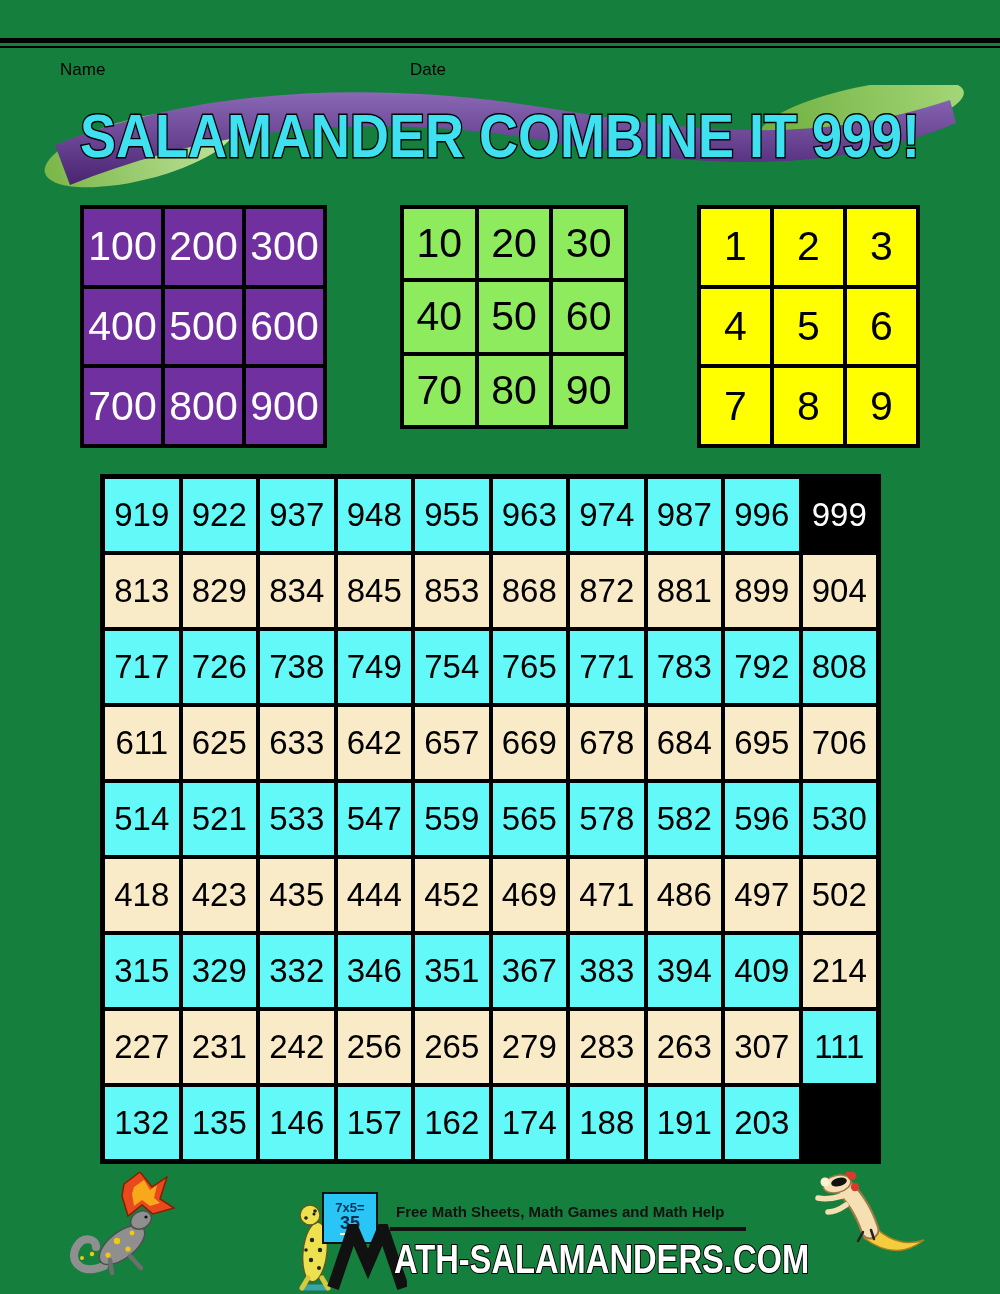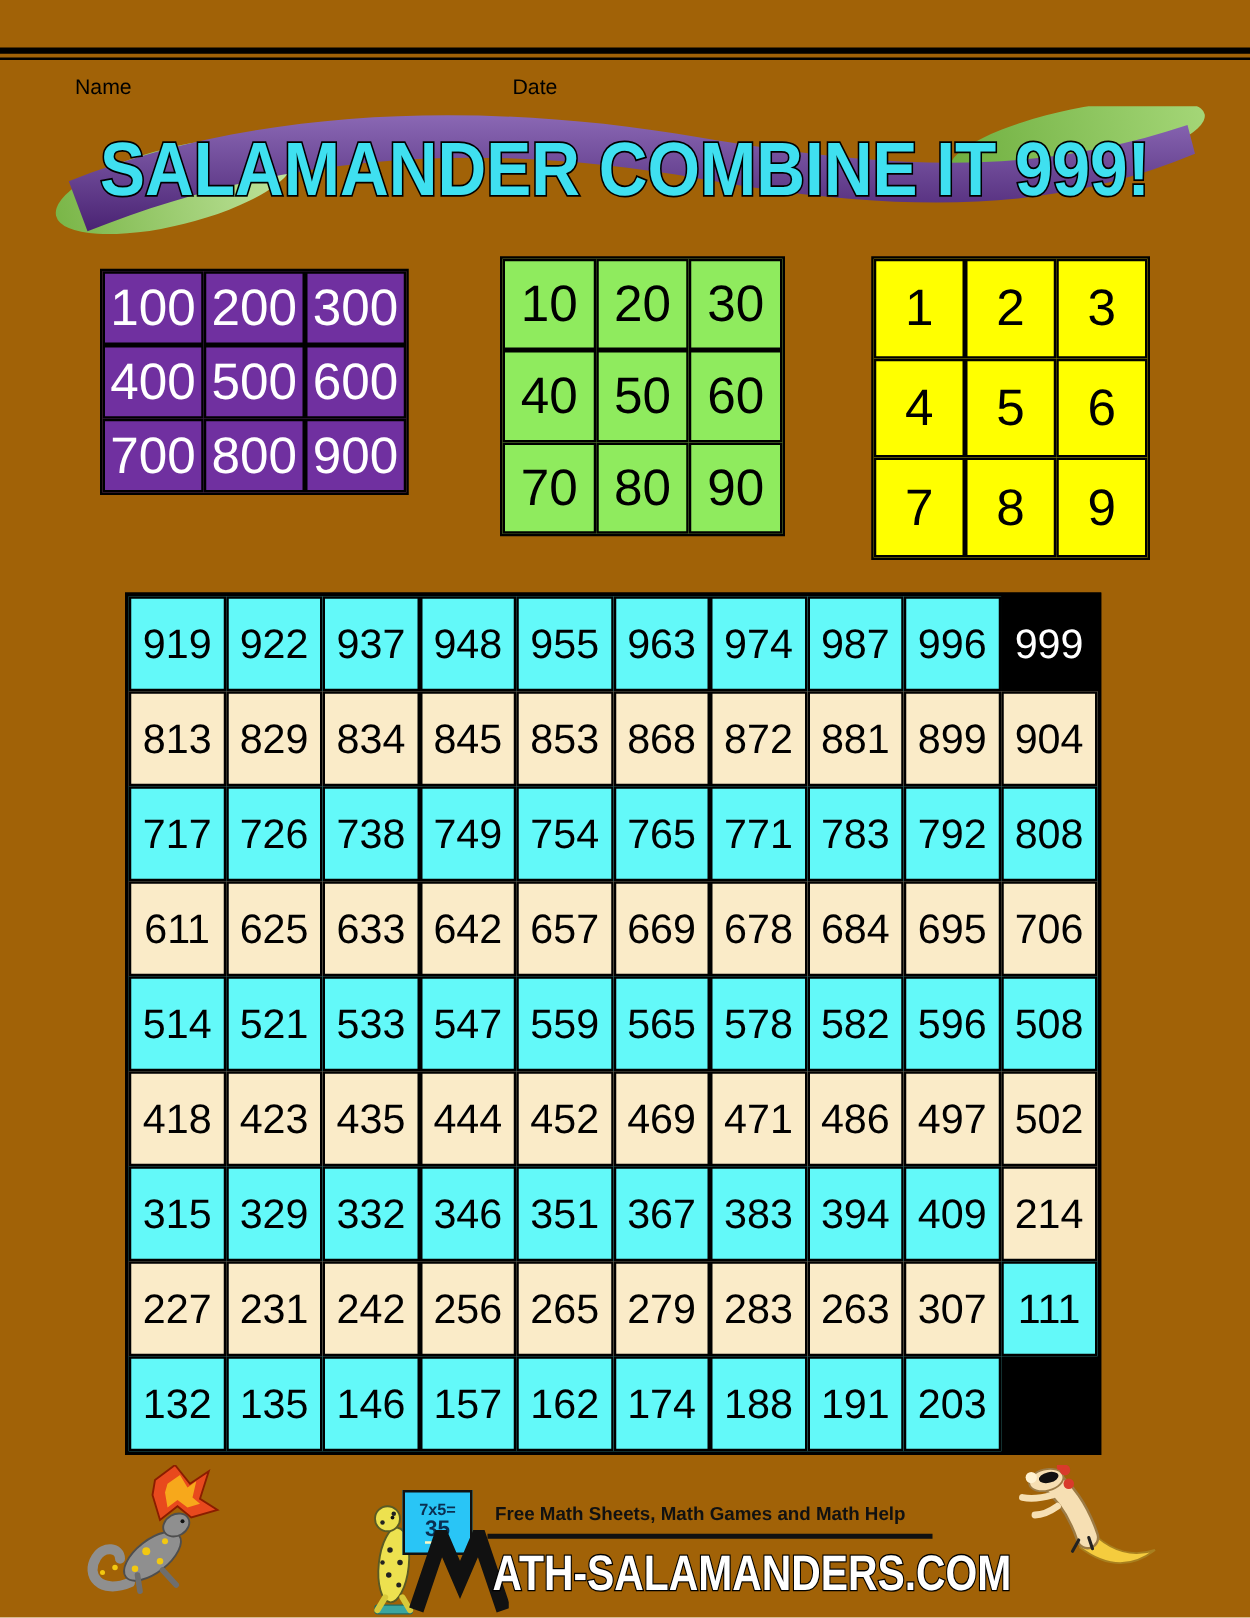--- a/index.html
+++ b/index.html
@@ -1,18 +1,18 @@
 <!DOCTYPE html>
 <html style="--purple: #7030A0; --green: #8FEB5E; --yellow: #FFFF00; --cyan: #63F9F9; --cream: #FAEBC8; --highlight_bg: #000000; --highlight_text: #FFFFFF; --title_fill: #3FE0F0; --swoosh_purple: #5B2D8E; --swoosh_green: #8CC63F;"><head>
 <meta charset="utf-8">
 <style>
   * { margin:0; padding:0; box-sizing:border-box; }
   html,body { background:#fff; }
   #page {
-    position:relative; width:1000px; height:1294px; background:#a16207;
+    position:relative; width:1000px; height:1294px; background:#15803d;
     font-family:"Liberation Sans", sans-serif; overflow:hidden;
   }
   .abs { position:absolute; }
 
   
   .rule-thick { left:0; right:0; top:38px; height:5px; background:#000; }
   .rule-thin  { left:0; right:0; top:46px; height:2px; background:#000; }
 
   .field-label { font-size:17px; color:#000; }
   #name-label { left:60px; top:60px; }
@@ -32,21 +32,21 @@
 
   
   .minigrid {
     display:grid; grid-template-columns:repeat(3,1fr); grid-template-rows:repeat(3,1fr);
     border:2px solid #000;
   }
   .minigrid .mcell {
     border:2px solid #000; display:flex; align-items:center; justify-content:center;
     font-size:41px;
   }
-  #hundreds { left:80px;  top:205px; width:247px; height:181px;margin-top:10px; }
+  #hundreds { left:80px;  top:205px; width:247px; height:243px; }
   #tens     { left:400px; top:205px; width:228px; height:224px; }
   #ones     { left:697px; top:205px; width:223px; height:243px; }
   .mcell.purple { background:var(--purple,#7030A0); color:#fff; }
   .mcell.green  { background:var(--green,#8FEB5E); color:#000; }
   .mcell.yellow { background:var(--yellow,#FFFF00); color:#000; }
 
   
   #biggrid {
     left:100px; top:474px; width:781px; height:690px;
     display:grid; grid-template-columns:repeat(10,1fr); grid-template-rows:repeat(9,1fr);
@@ -191,21 +191,21 @@
       <div class="ncell cream">706</div>
       <div class="ncell cyan">514</div>
       <div class="ncell cyan">521</div>
       <div class="ncell cyan">533</div>
       <div class="ncell cyan">547</div>
       <div class="ncell cyan">559</div>
       <div class="ncell cyan">565</div>
       <div class="ncell cyan">578</div>
       <div class="ncell cyan">582</div>
       <div class="ncell cyan">596</div>
-      <div class="ncell cyan">508</div>
+      <div class="ncell cyan">530</div>
       <div class="ncell cream">418</div>
       <div class="ncell cream">423</div>
       <div class="ncell cream">435</div>
       <div class="ncell cream">444</div>
       <div class="ncell cream">452</div>
       <div class="ncell cream">469</div>
       <div class="ncell cream">471</div>
       <div class="ncell cream">486</div>
       <div class="ncell cream">497</div>
       <div class="ncell cream">502</div>

